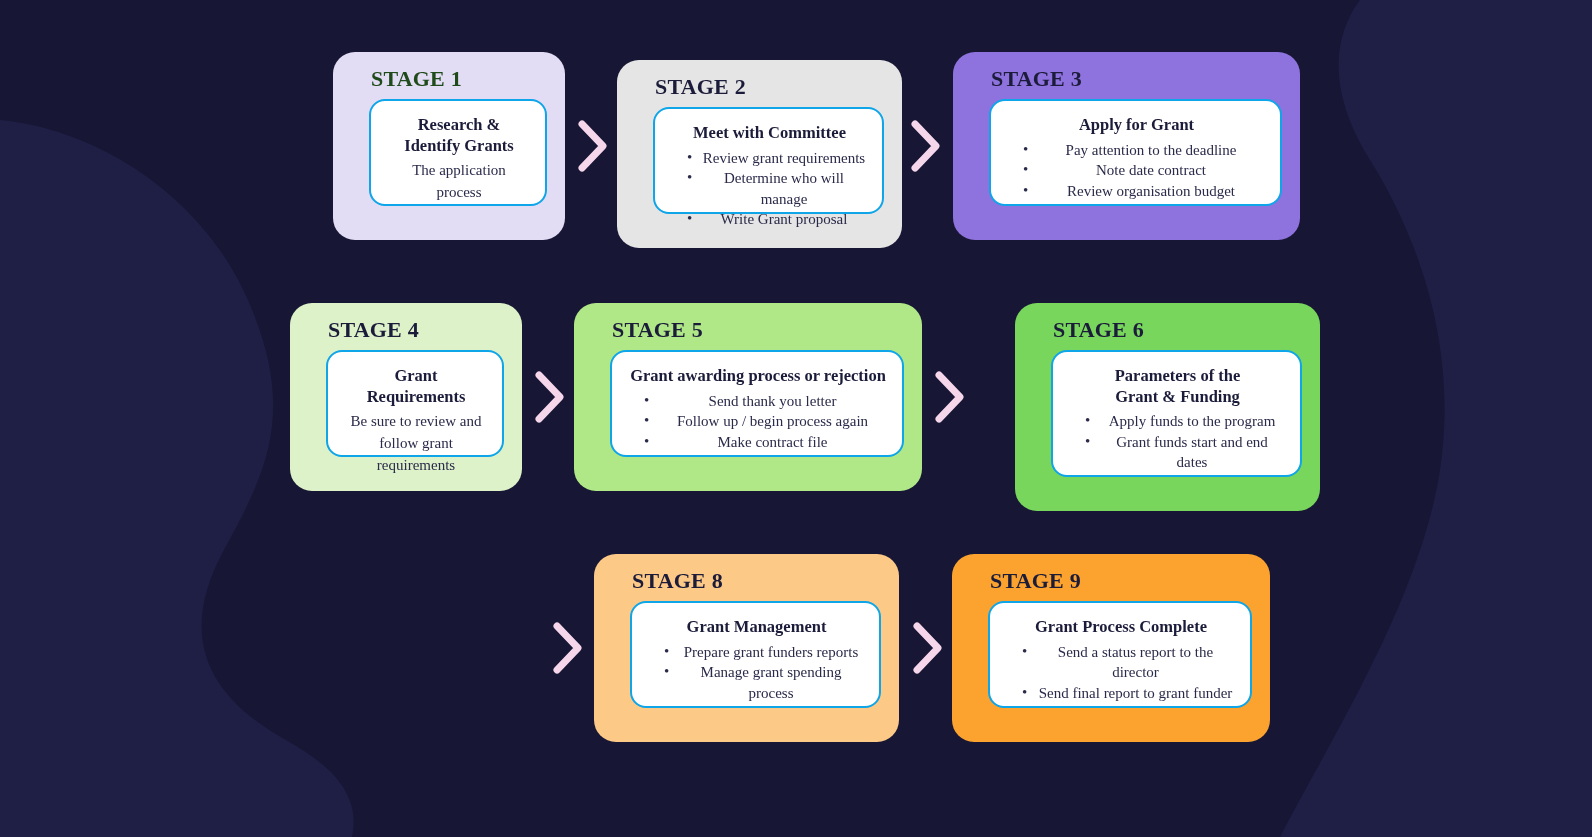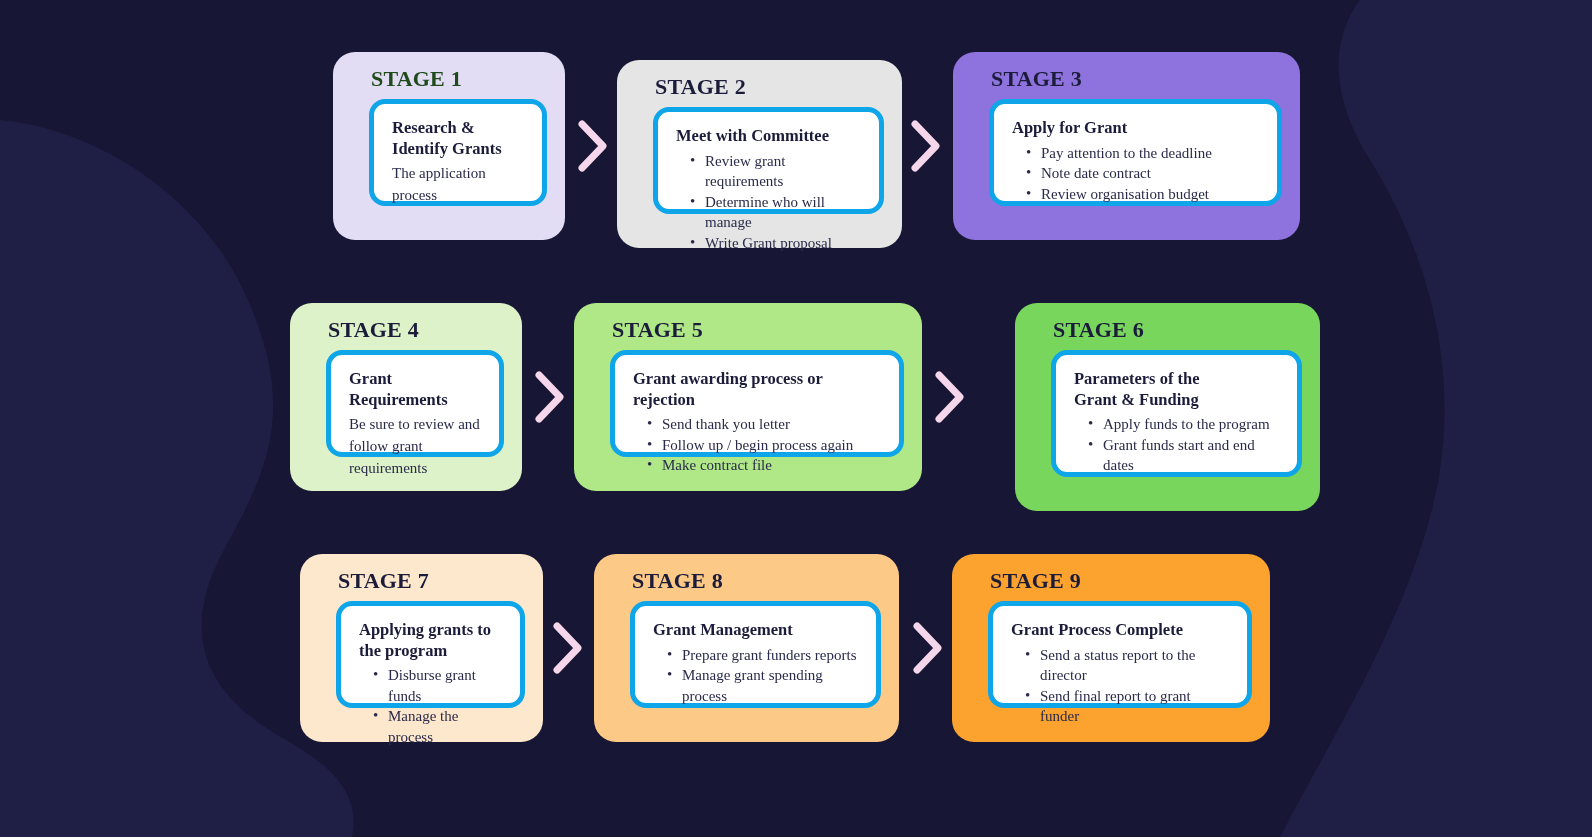--- a/index.html
+++ b/index.html
@@ -22,25 +22,26 @@
   }
   .stage-label{
     font-size:22px;
     font-weight:bold;
     letter-spacing:.2px;
     margin:0 0 9px 2px;
     line-height:1;
   }
   .inner{
     background:#ffffff;
-    border:5px solid #0ea5e9;
+    border:2px solid #0ea5e9;
     border-radius:16px;
     box-sizing:border-box;
     padding:14px 16px 14px 18px;
     height:calc(100% - 47px);
+    text-align:center;
   }
   .inner-title{
     color:#1b1b3a;
     font-weight:bold;
     font-size:16.5px;
     line-height:1.25;
     margin:0 0 4px 0;
     white-space:pre-line;
   }
   .bullets{
@@ -162,31 +163,20 @@
     <div class="inner">
       <div class="inner-title">Parameters of the
 Grant &amp; Funding</div>
       <ul class="bullets">
         <li>Apply funds to the program</li>
         <li>Grant funds start and end dates</li>
       </ul>
     </div>
   </div>
 
-  <div class="stage" style="left:300px;top:554px;width:243px;height:188px;background:#fde8cd;">
-    <div class="stage-label" style="color:#1b1b3a;">STAGE 7</div>
-    <div class="inner">
-      <div class="inner-title">Applying grants to
-the program</div>
-      <ul class="bullets">
-        <li>Disburse grant funds</li>
-        <li>Manage the process</li>
-      </ul>
-    </div>
-  </div>
 
   <svg class="chev" style="left:550px;top:620px;" width="36" height="56" viewBox="0 0 36 56">
     <polyline points="7,6 28,28 7,50" fill="none" stroke="#f6d6ea" stroke-width="7" stroke-linecap="round" stroke-linejoin="round"></polyline>
   </svg>
 
   <div class="stage" style="left:594px;top:554px;width:305px;height:188px;background:#fcc987;">
     <div class="stage-label" style="color:#1b1b3a;">STAGE 8</div>
     <div class="inner">
       <div class="inner-title">Grant Management</div>
       <ul class="bullets">

